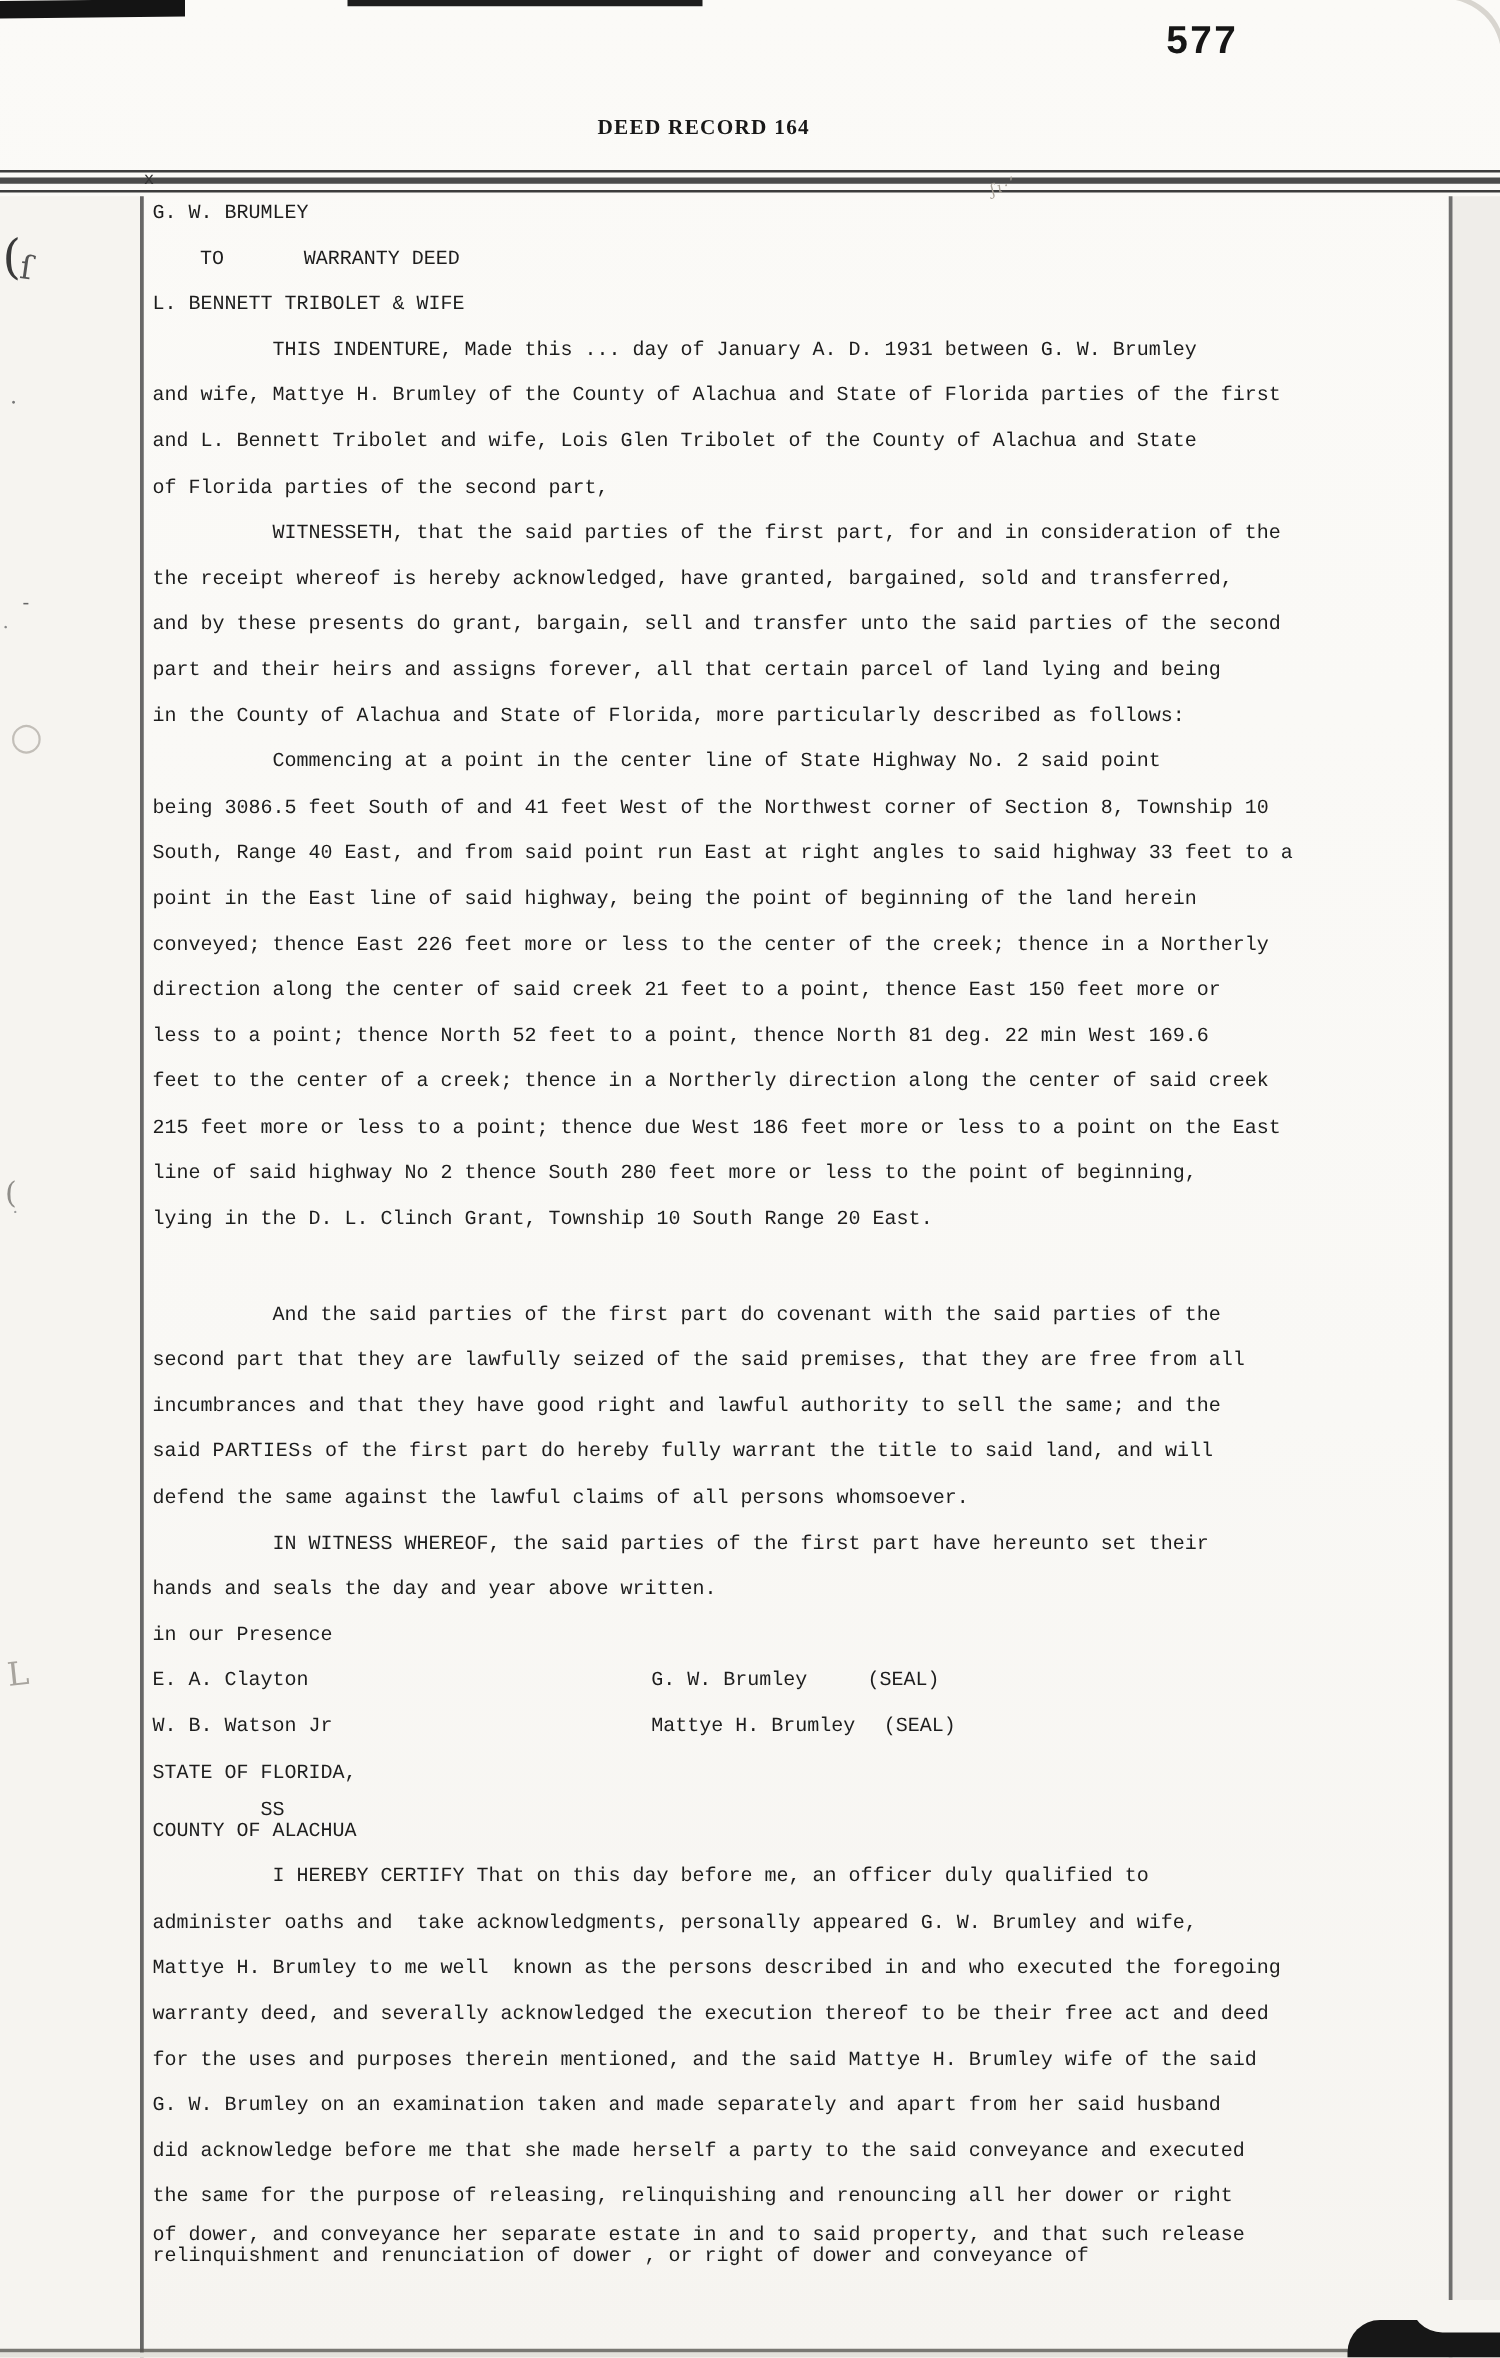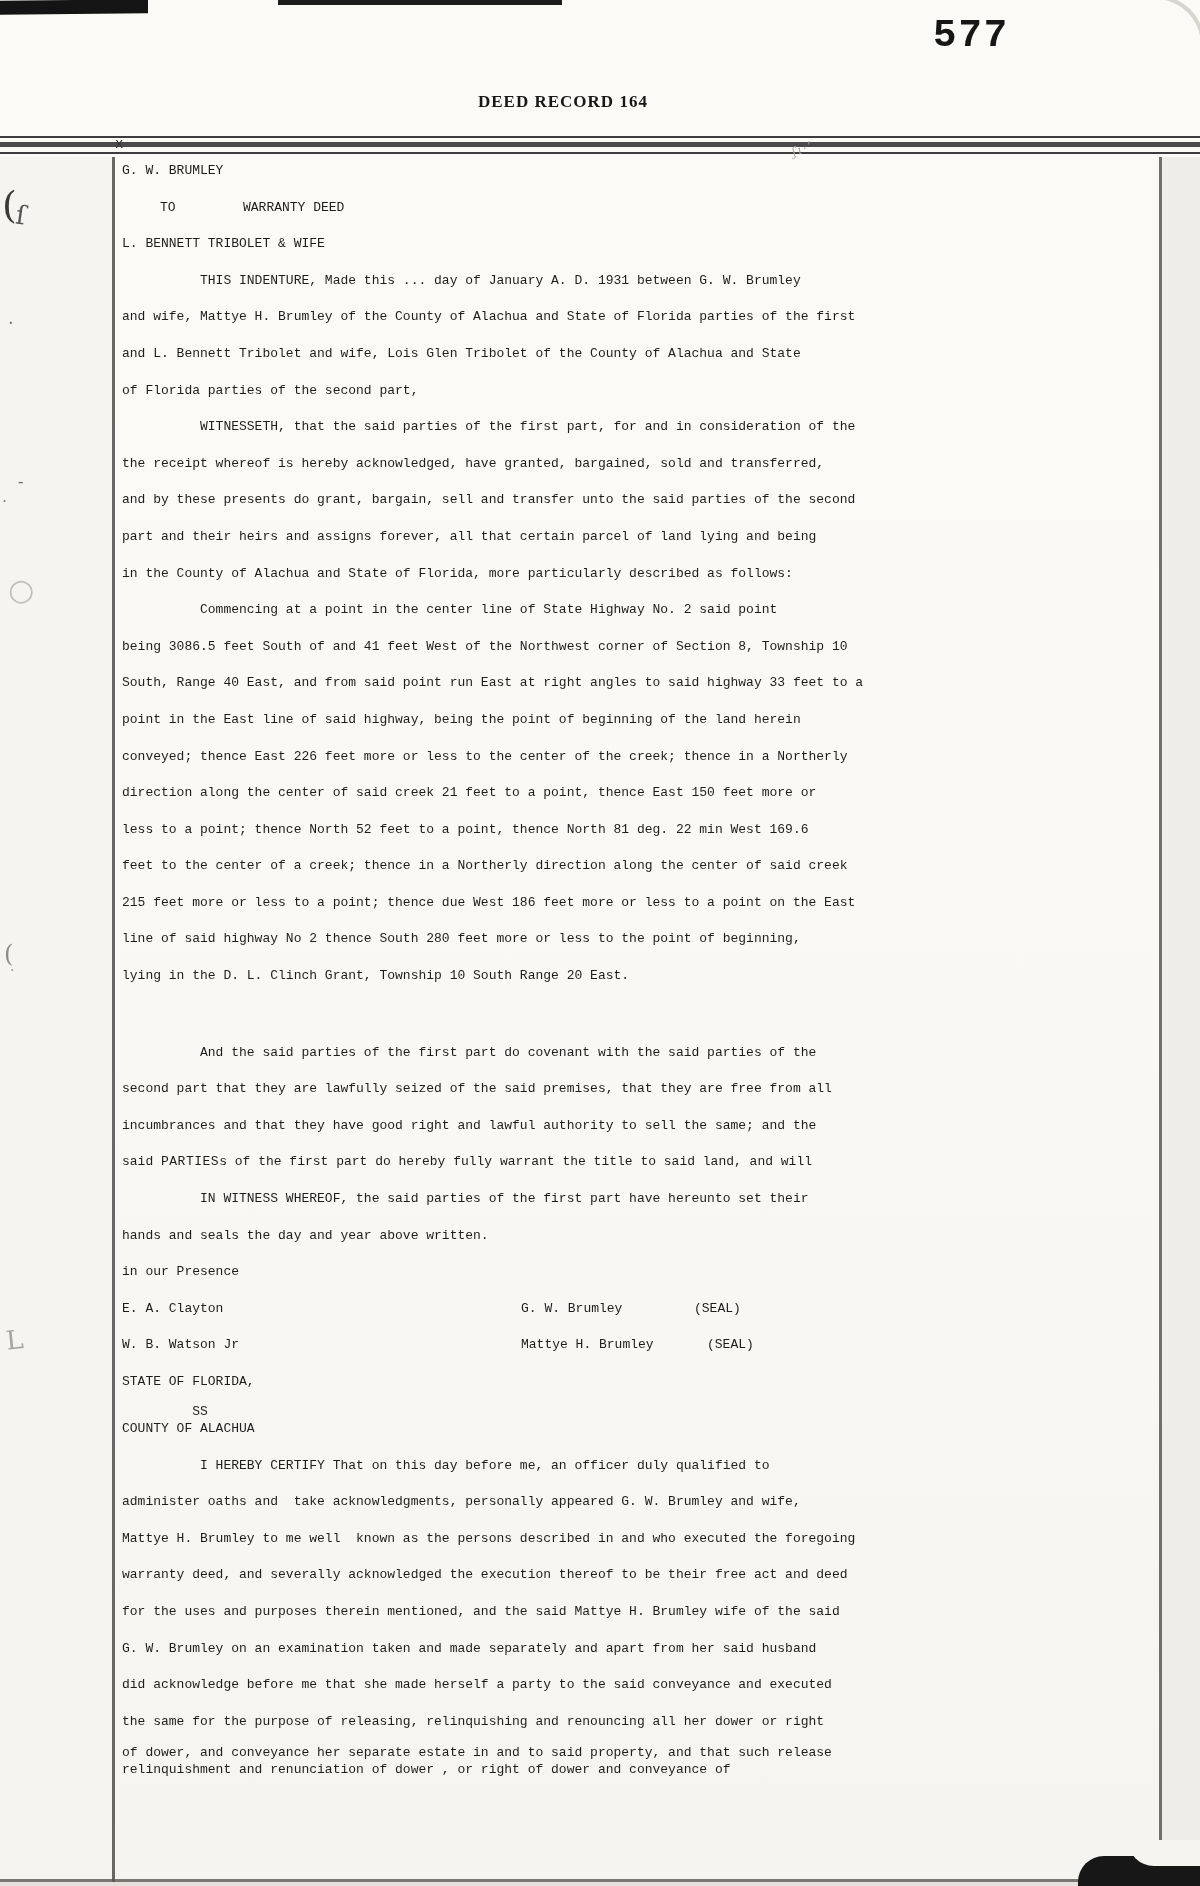--- a/index.html
+++ b/index.html
@@ -15,28 +15,28 @@
   
   .rule{position:absolute;left:0;width:1200px;background:#3d3d3d;}
   .rule.r1{top:136px;height:2px;}
   .rule.r2{top:142px;height:5px;background:#4a4a4a;}
   .rule.r3{top:152px;height:2px;}
   .vrule{position:absolute;top:157px;bottom:0;background:#4e4e4e;}
   .vrule.left{left:112px;width:3px;opacity:.85;}
   .vrule.right{left:1159px;width:3px;opacity:.8;}
 
   
-  .page-number{position:absolute;left:933px;top:14px;font-family:Liberation Mono, monospace;
-    font-weight:bold;font-size:39px;letter-spacing:2px;color:#161616;}
+  .page-number{position:absolute;left:933px;top:14px;font-family:Liberation Sans, sans-serif;
+    font-weight:bold;font-size:31px;letter-spacing:2px;color:#161616;}
   .header-title{position:absolute;left:478px;top:92px;font-family:"Liberation Serif","DejaVu Serif",serif;
     font-weight:bold;font-size:17px;letter-spacing:1px;color:#181818;}
 
   
   .page-body{position:absolute;left:0;top:160px;width:1200px;padding-left:122px;box-sizing:border-box;}
-  .tl{position:relative;height:36.6px;font-size:13px;line-height:21px;white-space:pre;color:#1d1d1d;}
+  .tl{position:relative;height:36.6px;font-size:16px;line-height:21px;white-space:pre;color:#1d1d1d;}
   .gap40{margin-top:40px;}
   .h30{height:30px;}
   .h31{height:31px;}
   .h17{height:17px;}
   .bold{font-weight:normal;letter-spacing:.5px;}
   .abs{position:absolute;top:0;}
   .c-to{left:38px;}
   .c-instr{left:121px;}
   .c-sig{left:399px;}
   .c-seal-a{left:572px;}
@@ -134,20 +134,21 @@
     <div class="tl">less to a point; thence North 52 feet to a point, thence North 81 deg. 22 min West 169.6</div>
     <div class="tl">feet to the center of a creek; thence in a Northerly direction along the center of said creek</div>
     <div class="tl">215 feet more or less to a point; thence due West 186 feet more or less to a point on the East</div>
     <div class="tl">line of said highway No 2 thence South 280 feet more or less to the point of beginning,</div>
     <div class="tl">lying in the D. L. Clinch Grant, Township 10 South Range 20 East.</div>
 
     <div class="tl gap40">          And the said parties of the first part do covenant with the said parties of the</div>
     <div class="tl">second part that they are lawfully seized of the said premises, that they are free from all</div>
     <div class="tl">incumbrances and that they have good right and lawful authority to sell the same; and the</div>
     <div class="tl"><span>said </span><span class="bold">PARTIES</span><span>s of the first part do hereby fully warrant the title to said land, and will</span></div>
+    <div class="tl">defend the same against the lawful claims of all persons whomsoever.</div>
 
     <div class="tl">          IN WITNESS WHEREOF, the said parties of the first part have hereunto set their</div>
     <div class="tl">hands and seals the day and year above written.</div>
     <div class="tl">in our Presence</div>
 
     <div class="tl">
       <span class="abs" style="left:0">E. A. Clayton</span>
       <span class="abs c-sig">G. W. Brumley</span>
       <span class="abs c-seal-a">(SEAL)</span>
     </div>

